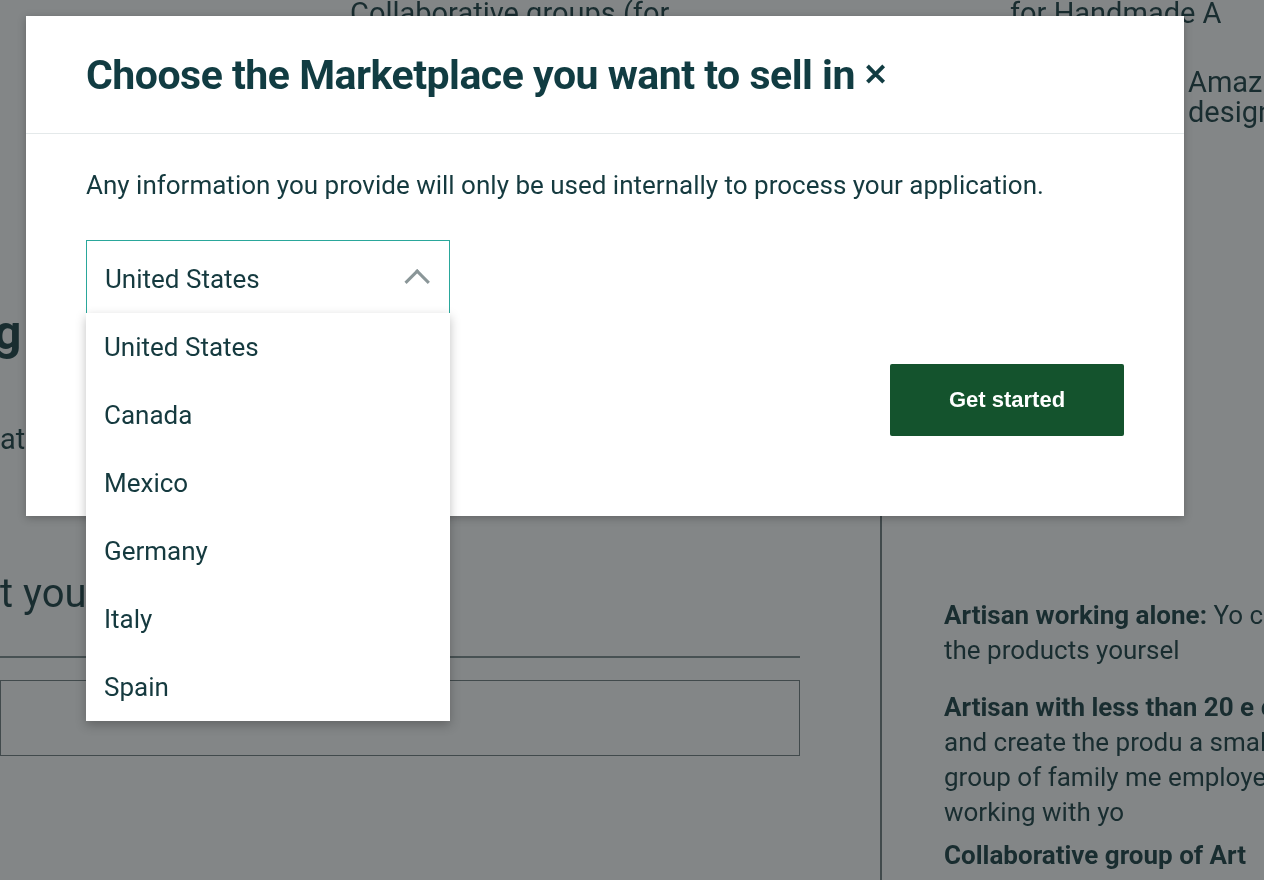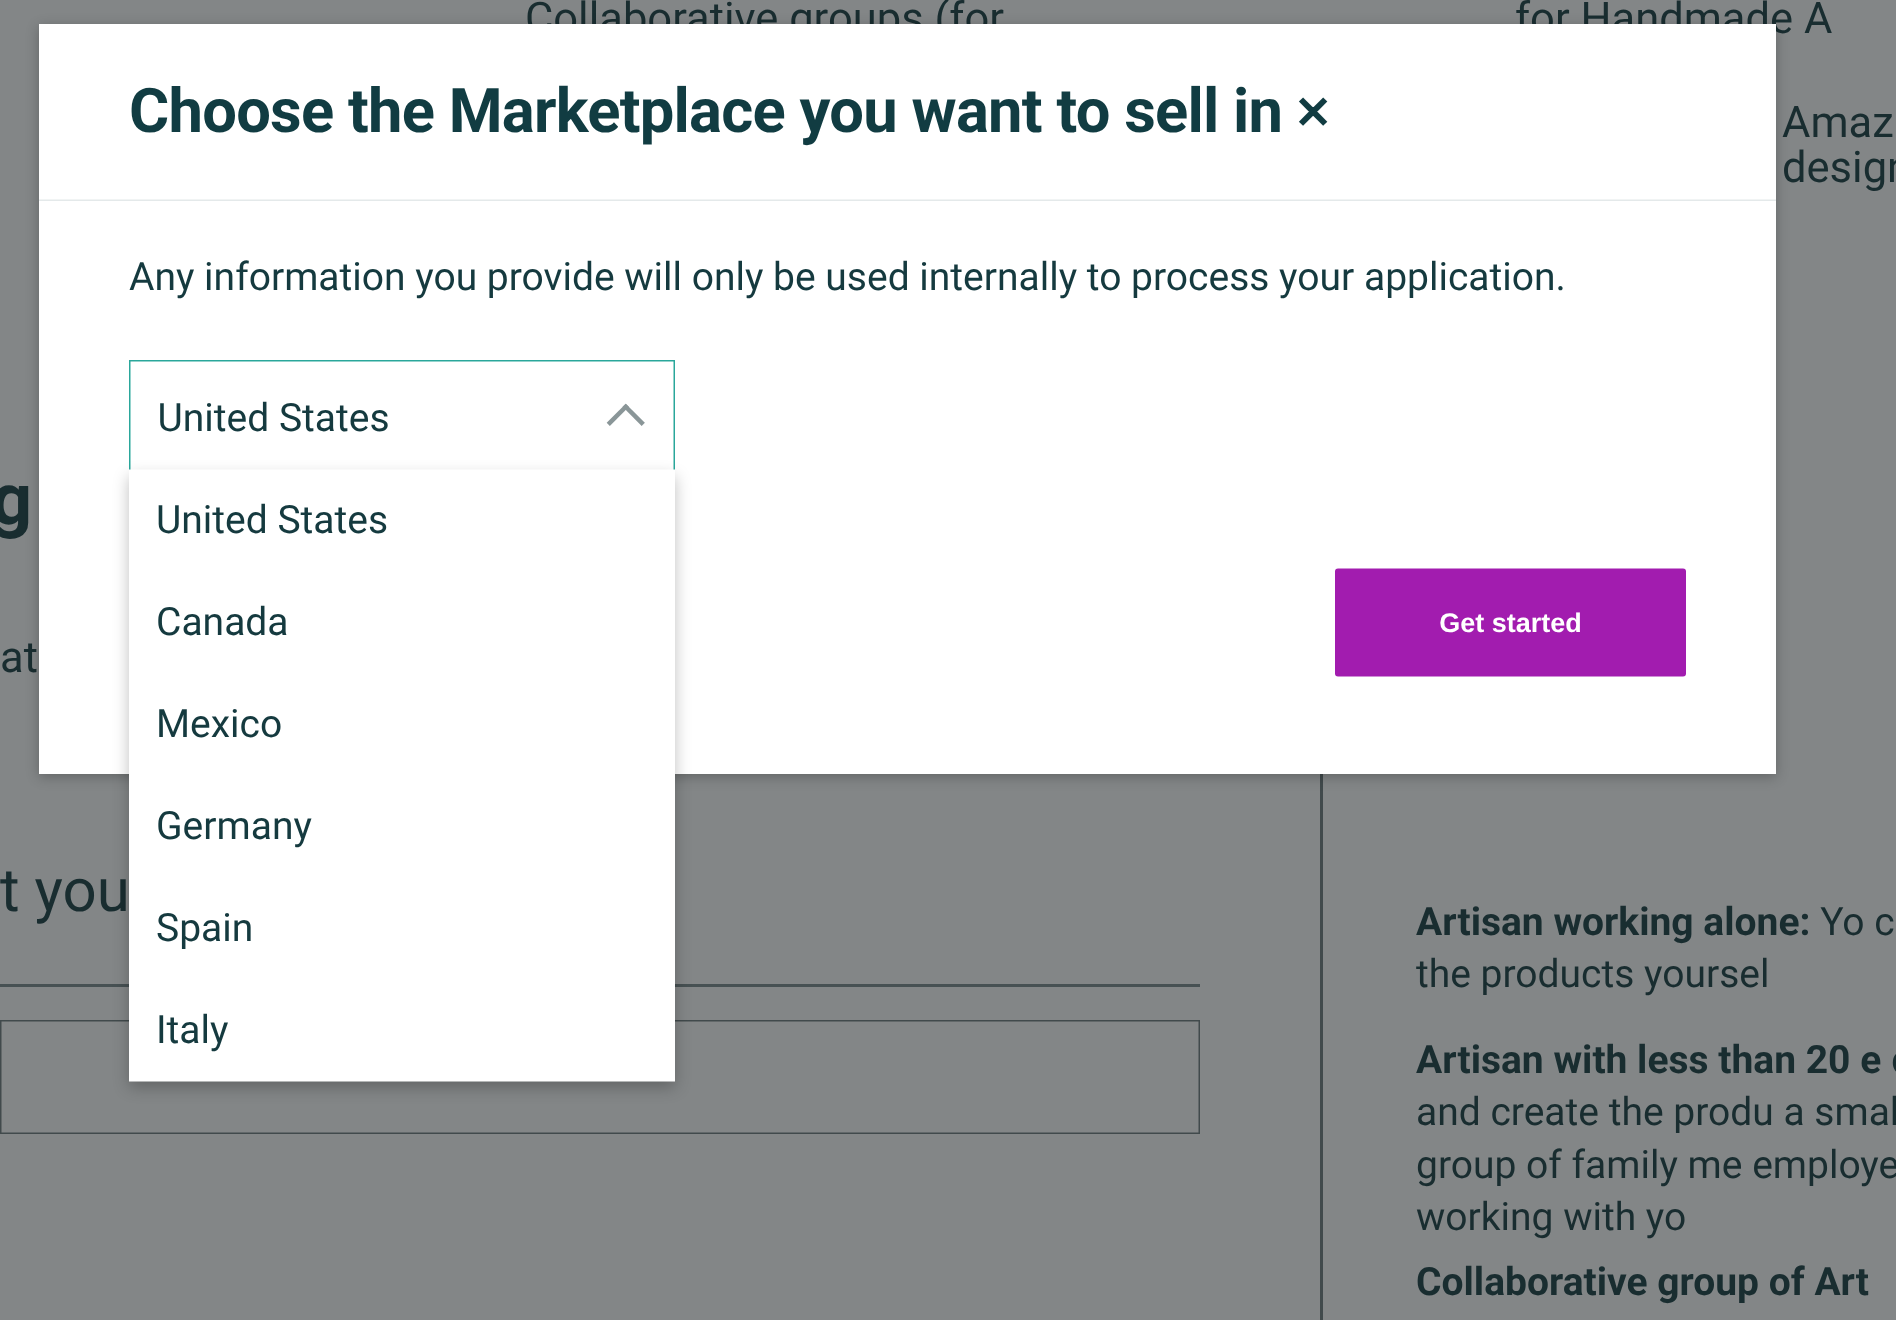--- a/index.html
+++ b/index.html
@@ -36,21 +36,21 @@
     .modal-title { font-size: 41px; font-weight: 700; color: #113c42; letter-spacing: -0.5px; }
     .close-x { font-size: 30px; font-weight: 700; color: #113c42; cursor: pointer; user-select: none; padding: 8px; }
 
     .modal-body { padding: 36px 60px 0 60px; position: relative; height: calc(100% - 118px); }
     .modal-desc { font-size: 26px; color: #153a3f; }
 
     .select-box { margin-top: 40px; width: 364px; height: 78px; border: 1px solid #2aa79b; background: #fff; display: flex; align-items: center; justify-content: space-between; padding: 0 20px 0 18px; cursor: pointer; }
     .select-value { font-size: 26px; color: #153a3f; }
     .chevron { width: 18px; height: 18px; border-left: 3px solid #8a9698; border-top: 3px solid #8a9698; transform: rotate(45deg) translateY(4px); }
 
-    .get-started { position: absolute; right: 60px; top: 230px; width: 234px; height: 72px; background: #a21caf; color: #fff; font-size: 18px; font-weight: 600; border: none; display: flex; align-items: center; justify-content: center; cursor: pointer; border-radius: 2px; margin-top: 15px; }
+    .get-started { position: absolute; right: 60px; top: 230px; width: 234px; height: 72px; background: #14532d; color: #fff; font-size: 22px; font-weight: 600; border: none; display: flex; align-items: center; justify-content: center; cursor: pointer; border-radius: 2px; }
 
     
     .dropdown { position: absolute; top: 313px; left: 86px; width: 364px; background: #fff; box-shadow: 0 4px 10px rgba(0,0,0,.25); z-index: 50; }
     .dropdown-item { height: 68px; display: flex; align-items: center; padding-left: 18px; font-size: 26px; color: #153a3f; cursor: pointer; }
   </style>
 </head>
 <body>
 
 <div class="bg-page">
   <div class="col bg-top1">Collaborative groups (for</div>
@@ -97,15 +97,15 @@
 
     <button class="get-started">Get started</button>
   </div>
 </div>
 
 <div class="dropdown">
   <div class="dropdown-item">United States</div>
   <div class="dropdown-item">Canada</div>
   <div class="dropdown-item">Mexico</div>
   <div class="dropdown-item">Germany</div>
+  <div class="dropdown-item">Italy</div>
   <div class="dropdown-item">Spain</div>
-  <div class="dropdown-item">Italy</div>
 </div>
 
 </body></html>

